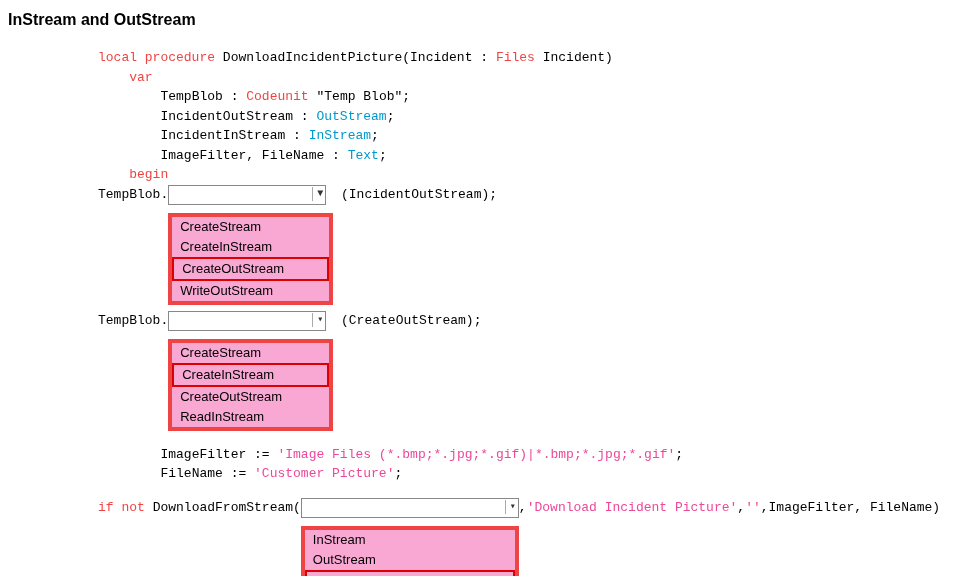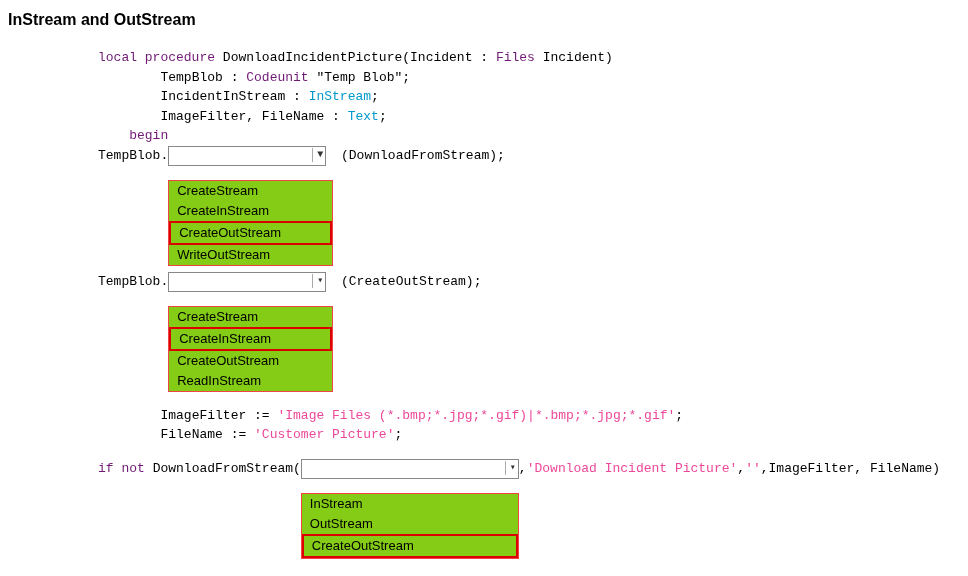--- a/index.html
+++ b/index.html
@@ -16,21 +16,21 @@
   .title {
     font-family: Arial, sans-serif;
     font-weight: bold;
     font-size: 16px;
     margin-bottom: 16px;
   }
   .code-area {
     margin-left: 90px;
     position: relative;
   }
-  .kw { color: #701a75; }
+  .kw { color: #ef4444; }
   .type { color: #0099cc; }
   .str { color: #ec4899; }
   .line { white-space: pre; }
   .dd-container {
     display: inline-block;
     position: relative;
     vertical-align: top;
   }
   .combo {
     display: inline-block;
@@ -46,23 +46,23 @@
     position: absolute;
     right: 2px;
     top: 1px;
     font-size: 10px;
     line-height: 14px;
     color: #333;
     border-left: 1px solid #aaa;
     padding-left: 4px;
   }
   .list {
-    border: 1px solid #ef4444;
-    background: #84cc16;
-    margin-top: 14px;
+    border: 4px solid #ef4444;
+    background: #f9a8d4;
+    margin-top: 8px;
     font-family: Arial, sans-serif;
     font-size: 13px;
     min-width: 165px;
     box-sizing: border-box;
   }
   .list div {
     padding: 1px 8px;
     line-height: 18px;
   }
   .hl {
@@ -71,39 +71,41 @@
 </style>
 </head>
 <body>
 
 <div class="title">InStream and OutStream</div>
 
 <div class="code-area">
 
 <div class="line"><span class="kw">local procedure</span><span> DownloadIncidentPicture(Incident : </span><span class="kw">Files</span><span> Incident)</span></div>
 
+<div class="line">    <span class="kw">var</span></div>
 
 <div class="line">        <span>TempBlob : </span><span class="kw">Codeunit</span><span> "Temp Blob";</span></div>
 
+<div class="line">        <span>IncidentOutStream : </span><span class="type">OutStream</span><span>;</span></div>
 
 <div class="line">        <span>IncidentInStream : </span><span class="type">InStream</span><span>;</span></div>
 
 <div class="line">        <span>ImageFilter, FileName : </span><span class="type">Text</span><span>;</span></div>
 
 <div class="line">    <span class="kw">begin</span></div>
 
 <div class="line" style="white-space:normal;">        <span>TempBlob.</span><span class="dd-container">
   <span class="combo"><span class="arrow">▼</span></span>
   <div class="list" style="position:relative;">
     <div>CreateStream</div>
     <div>CreateInStream</div>
     <div class="hl">CreateOutStream</div>
     <div>WriteOutStream</div>
   </div>
-</span><span> (DownloadFromStream);</span></div>
+</span><span> (IncidentOutStream);</span></div>
 
 <div style="height:6px;"></div>
 
 
 <div class="line" style="white-space:normal;">        <span>TempBlob.</span><span class="dd-container">
   <span class="combo"><span class="arrow">▾</span></span>
   <div class="list">
     <div>CreateStream</div>
     <div class="hl">CreateInStream</div>
     <div>CreateOutStream</div>

